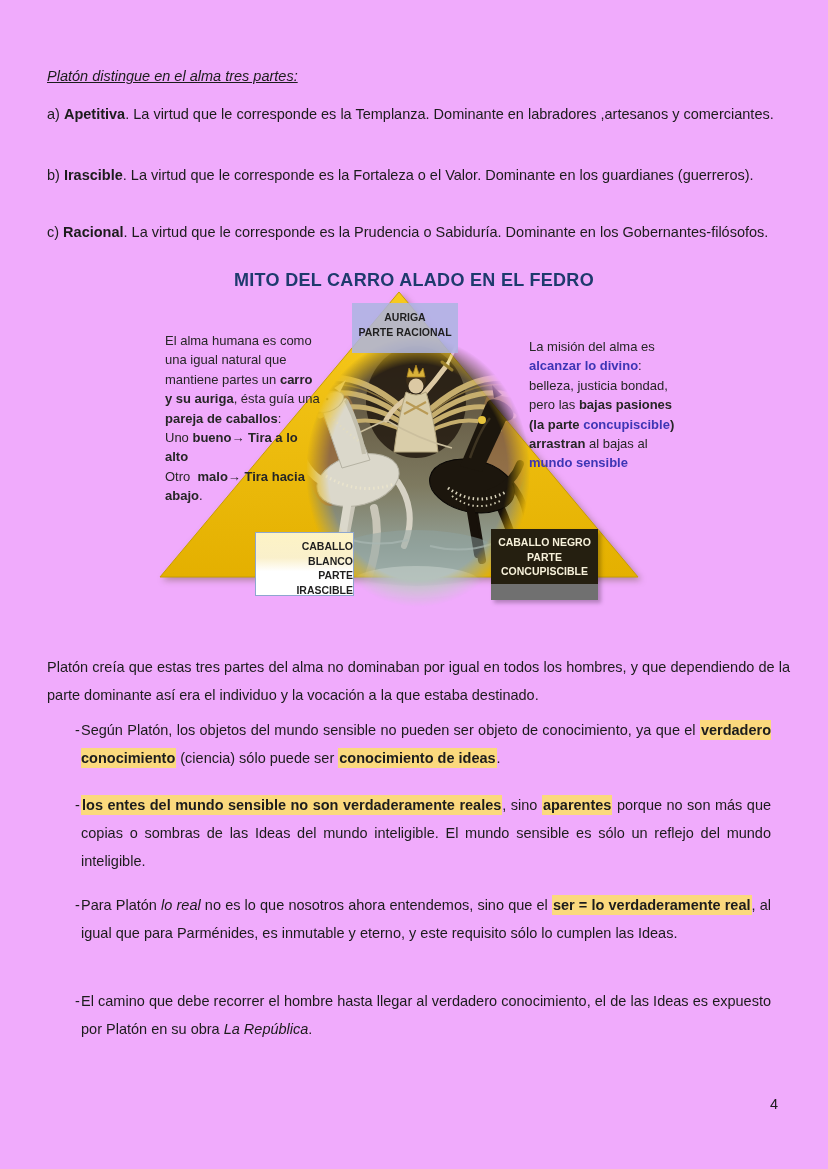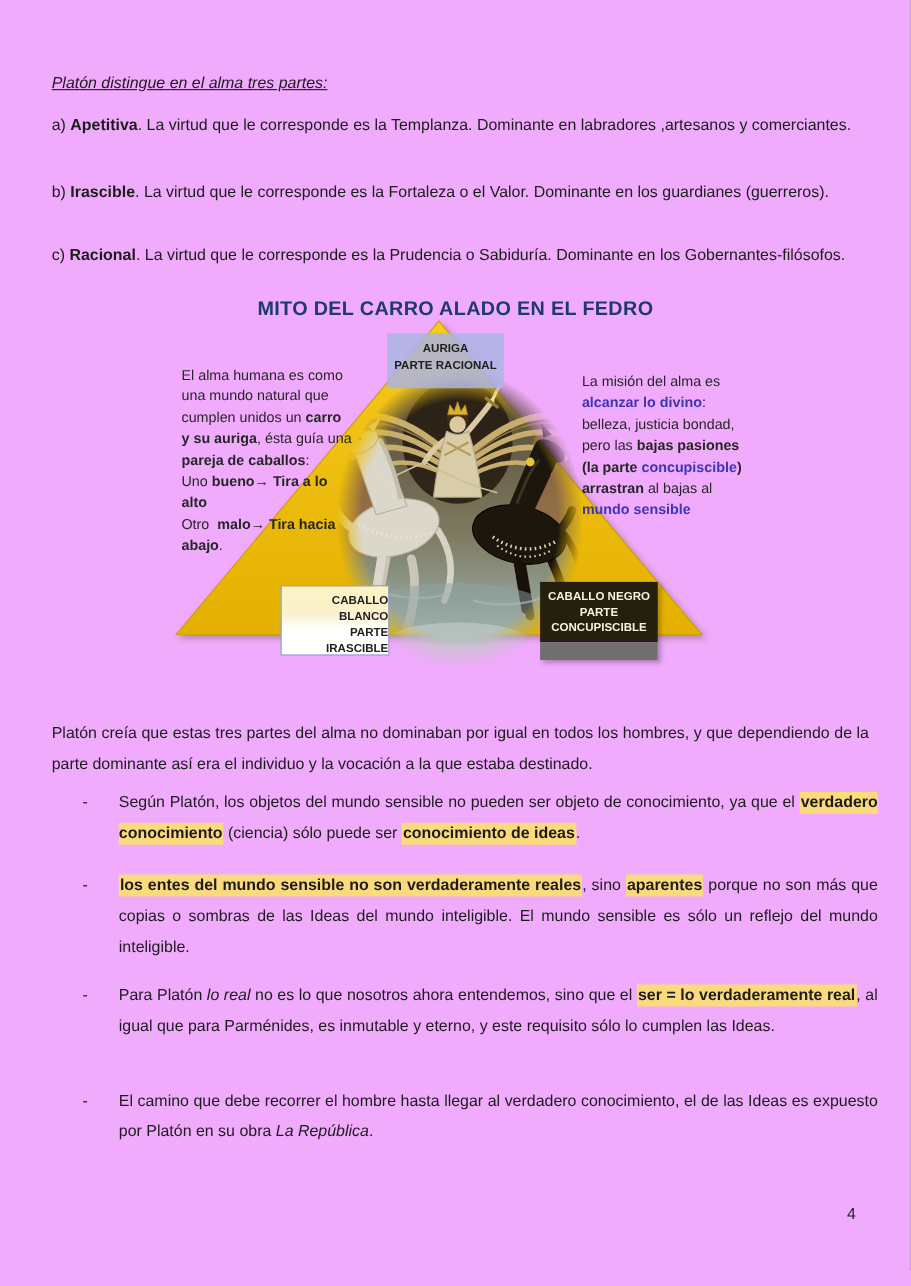--- a/index.html
+++ b/index.html
@@ -10,21 +10,21 @@
   .heading{
     position:absolute;left:47px;top:68px;font-size:14.5px;font-style:italic;
     text-decoration:underline;color:#1c1c1c;
   }
   .para{
     position:absolute;left:47px;width:743px;margin:0;font-size:14.5px;line-height:28px;
     text-align:justify;color:#1c1c1c;
   }
   .bullet{position:absolute;left:47px;width:743px;}
   .bullet .dash{position:absolute;left:28px;top:0;font-size:14.5px;line-height:28px;}
-  .bullet .btext{margin-left:61px;width:690px;font-size:14.5px;line-height:28px;text-align:justify;}
+  .bullet .btext{margin-left:34px;width:690px;font-size:14.5px;line-height:28px;text-align:justify;}
   .b{font-weight:bold;}
   .i{font-style:italic;}
   .hl{background:#fbd97d;padding:2px 1px;}
   .blue{color:#3d35b5;}
   .diagram-title{
     position:absolute;left:0;top:270px;width:828px;text-align:center;
     font-size:18px;font-weight:bold;letter-spacing:.3px;color:#1e3a6d;
   }
   .diagram{position:absolute;left:0;top:290px;width:668px;height:335px;}
   .diagram svg{position:absolute;left:0;top:0;}
@@ -179,22 +179,22 @@
     <div class="black-box">
       <div class="black-box-inner">
           <div>CABALLO NEGRO</div>
           <div>PARTE</div>
           <div>CONCUPISCIBLE</div>
         </div>
       <div class="gray-strip"></div>
     </div>
     <div class="note left">
         <div><span>El alma humana es como</span></div>
-        <div><span>una mundo natural que</span></div>
-        <div><span>cumplen unidos un </span><span class="b">carro</span></div>
+        <div><span>una igual natural que</span></div>
+        <div><span>mantiene partes un </span><span class="b">carro</span></div>
         <div><span class="b">y su auriga</span><span>, ésta guía una</span></div>
         <div><span class="b">pareja de caballos</span><span>:</span></div>
         <div><span>Uno </span><span class="b">bueno→ Tira a lo</span></div>
         <div><span class="b">alto</span></div>
         <div><span>Otro&nbsp; </span><span class="b">malo→ Tira hacia</span></div>
         <div><span class="b">abajo</span><span>.</span></div>
       </div>
     <div class="note right">
         <div><span>La misión del alma es</span></div>
         <div><span class="b blue">alcanzar lo divino</span><span>:</span></div>

